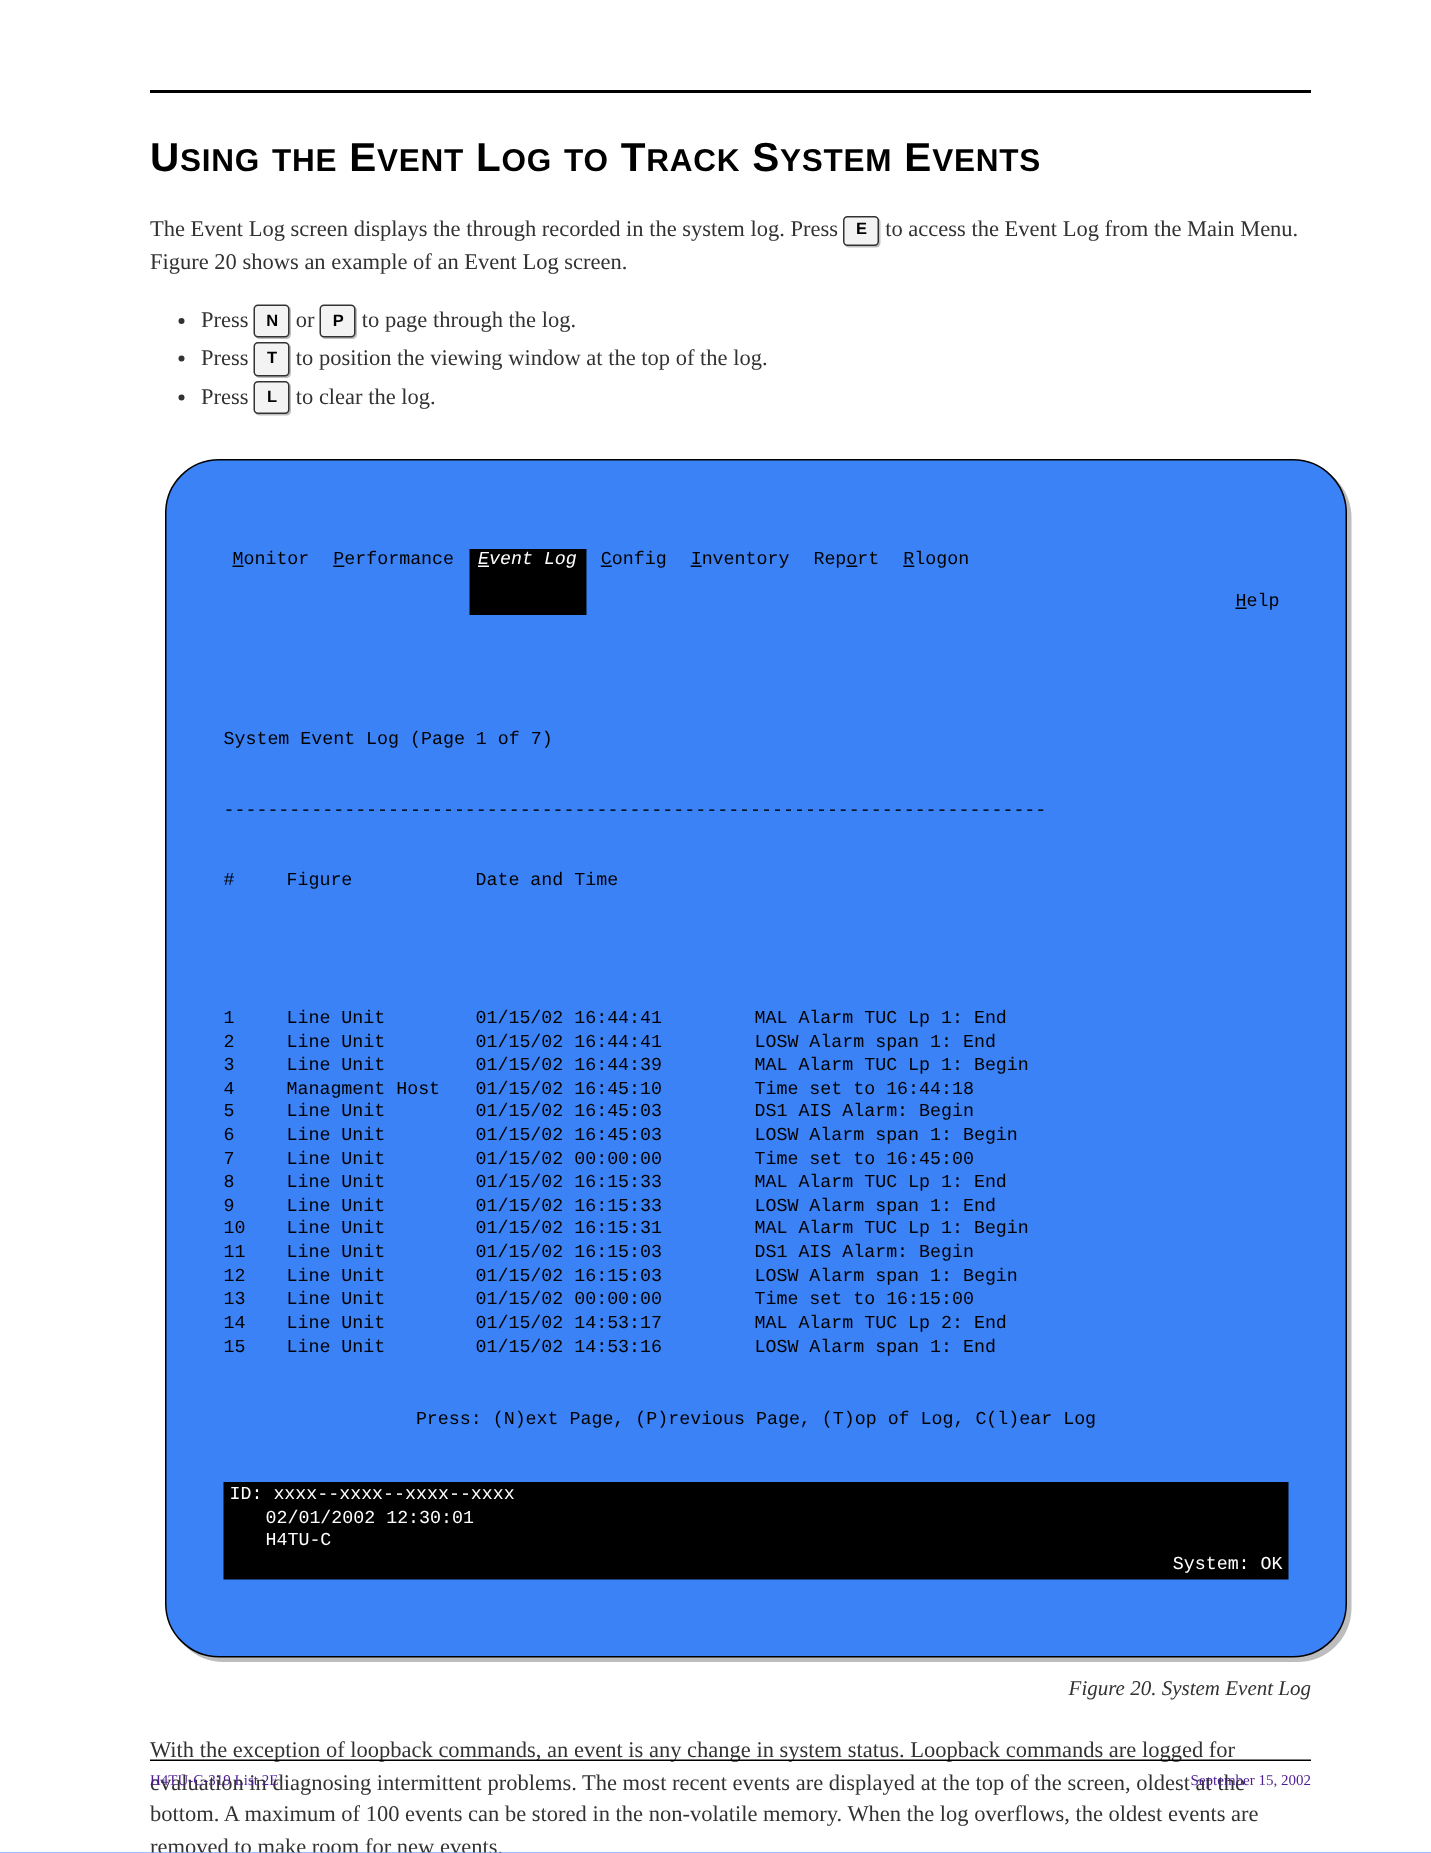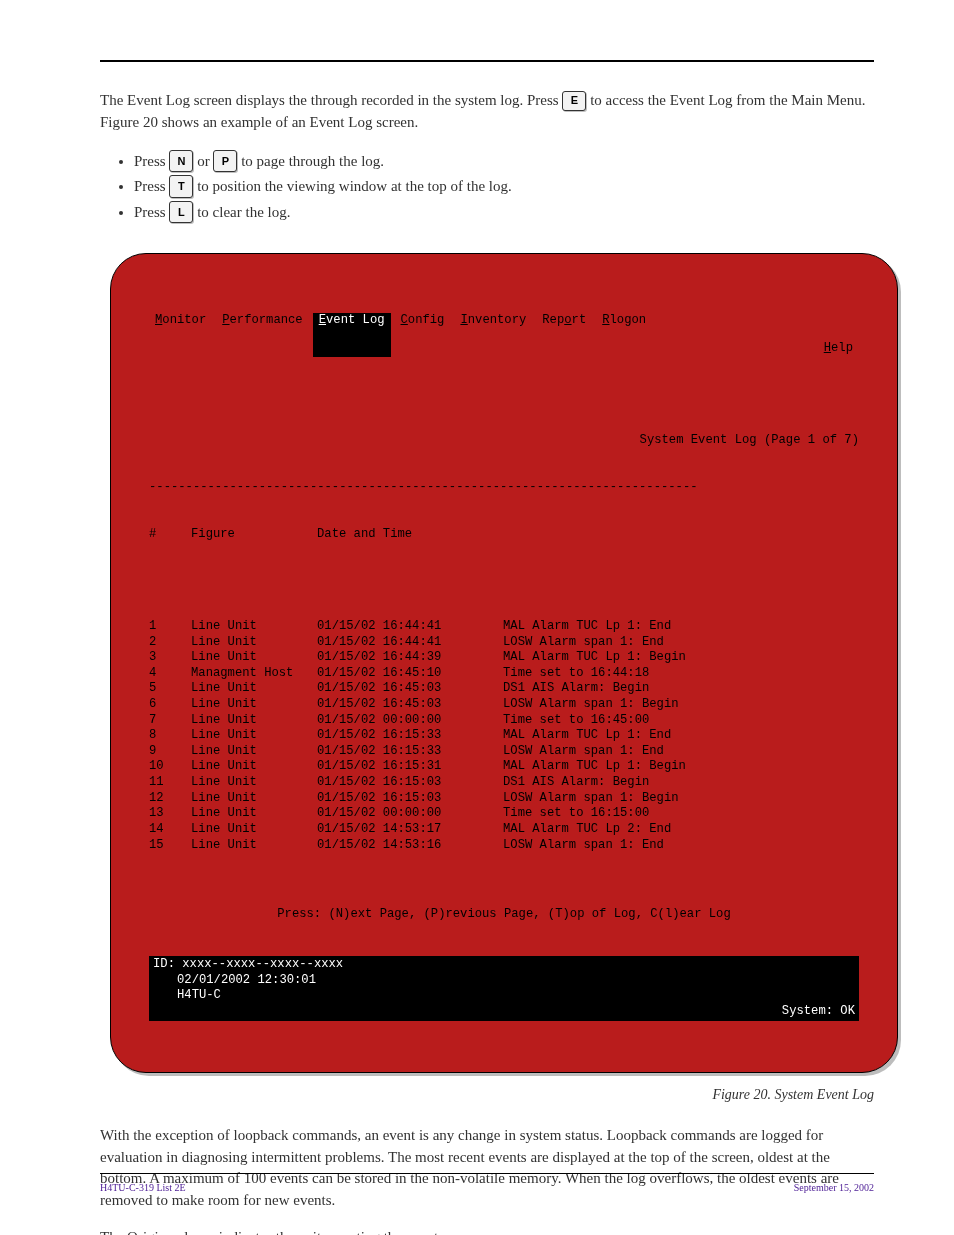--- a/index.html
+++ b/index.html
@@ -63,53 +63,54 @@
   .figure-wrap {
     margin: 10px 0 6px 10px;
   }
   .terminal {
     position: relative;
     width: 710px;
     margin: 0 auto;
     padding: 28px 38px 20px 38px;
     border: 1px solid #000;
     border-radius: 36px;
-    background: #b91c1c;
+    background: #3b82f6;
     font-family: "Courier New", Courier, monospace;
     font-size: 12.2px;
     line-height: 1.28;
     white-space: pre;
     box-shadow: 3px 3px 0 #bdbdbd;
   }
   .term-menu {
     display: flex;
     gap: 4px;
     padding-bottom: 4px;
     flex-wrap: nowrap;
   }
   .term-menu .mi { padding: 0 6px; }
   .term-menu .mi u { text-decoration: underline; }
   .term-menu .mi.sel {
     background: #000;
     color: #fff;
+    font-style: italic;
   }
   .term-menu .help { margin-left: auto; margin-top: 28px; }
-  .term-title { text-align: right; }
+  .term-title { text-align: left; }
   .term-divider {
     overflow: hidden;
     white-space: pre;
   }
   .term-header, .term-row {
     display: flex;
   }
   .c-num { width: 42px; }
   .c-origin { width: 126px; }
   .c-date { width: 186px; }
   .c-entry { flex: 1; }
-  .term-footer-hint { text-align: center; margin-top: 23px; }
+  .term-footer-hint { text-align: center; margin-top: 2px; }
   .term-status {
     background: #000;
     color: #fff;
     display: flex;
     padding: 1px 4px;
     margin-top: 2px;
     flex-direction: column;
   }
   .term-status .st-id { flex: 0 0 auto; }
   .term-status .st-date { flex: 0 0 auto; padding-left: 24px; }
@@ -138,20 +139,21 @@
     font-size: 10px;
     color:#4c1d95;
   }
   .page-footer .fline .right { margin-left: auto; }
 </style>
 </head>
 <body>
 
 <div class="page">
   <hr class="top-rule">
+  <h1 class="section-title">U<span class="sc">SING</span> <span class="sc">THE</span> E<span class="sc">VENT</span> L<span class="sc">OG</span> <span class="sc">TO</span> T<span class="sc">RACK</span> S<span class="sc">YSTEM</span> E<span class="sc">VENTS</span></h1>
 
   <p class="body-text">
     <span>The Event Log screen displays the through recorded in the system log. Press </span>
     <span class="kbd">E</span>
     <span> to access the Event Log from the Main Menu. Figure 20 shows an example of an Event Log screen.</span>
   </p>
 
   <ul class="bullets">
     <li>
       <span>Press </span><span class="kbd">N</span><span> or </span><span class="kbd">P</span><span> to page through the log.</span>

